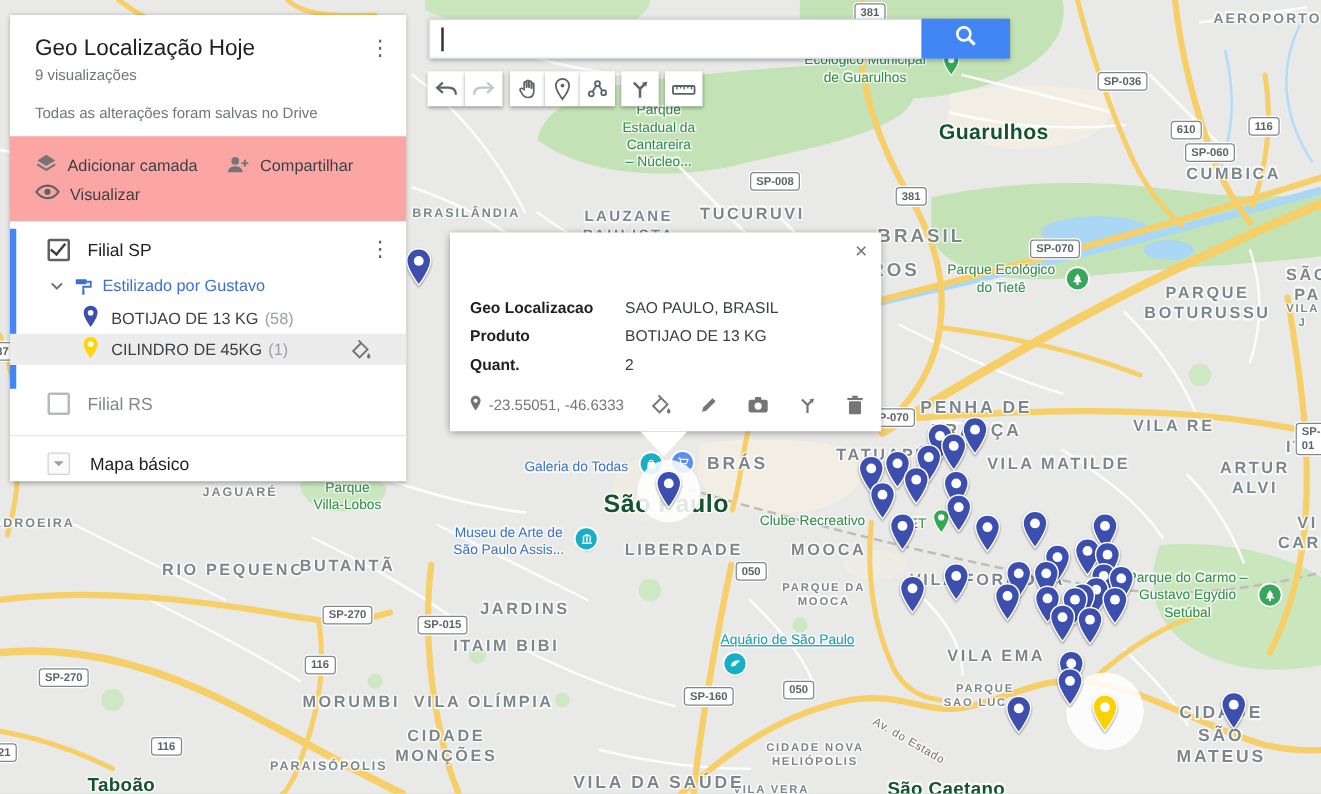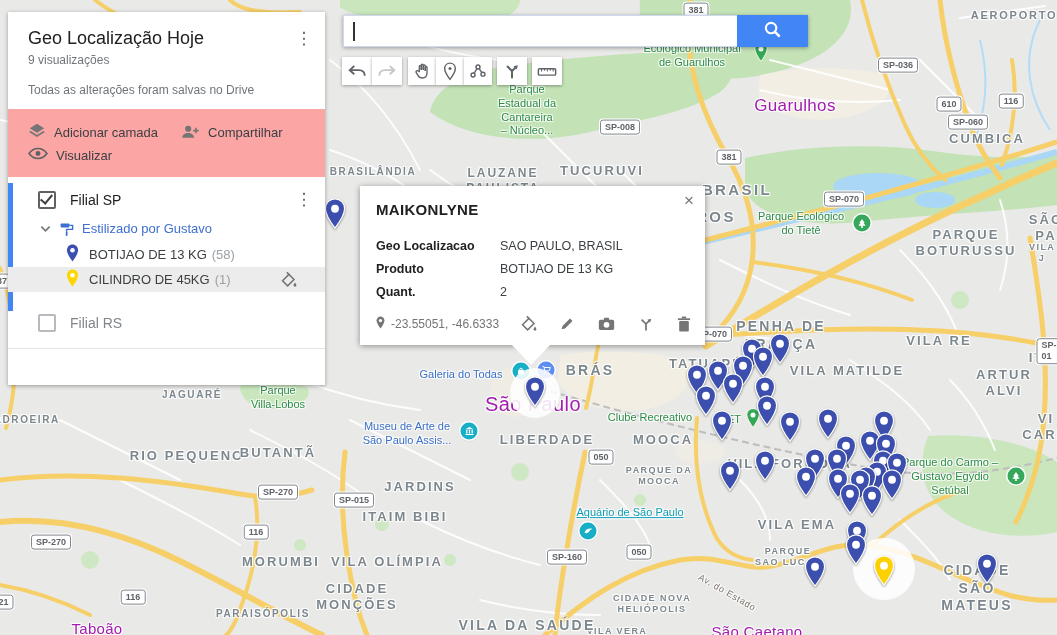--- a/index.html
+++ b/index.html
@@ -3,21 +3,21 @@
 <meta charset="utf-8">
 <style>
   html,body{margin:0;padding:0;background:#ccc;font-family:"Liberation Sans",sans-serif;}
   #stage{position:relative;width:1057px;height:635px;overflow:hidden;background:#e9e9e7;}
   #map-base{position:absolute;left:0;top:0;z-index:0;}
   #lbl,#icons,#pins{position:absolute;left:0;top:0;width:100%;height:100%;z-index:1;pointer-events:none;}
   #icons{z-index:2}#pins{z-index:3}
   .mlabel{position:absolute;transform:translate(-50%,-50%);font-weight:700;color:#7c878d;
     letter-spacing:.16em;text-align:center;white-space:pre-line;line-height:1.25;
     text-shadow:-1px -1px 1px #fff,1px -1px 1px #fff,-1px 1px 1px #fff,1px 1px 1px #fff;}
-  .mlabel.city{color:#a21caf;font-weight:400;letter-spacing:.02em;}
+  .mlabel.city{color:#14532d;font-weight:700;letter-spacing:.02em;}
   .mlabel.green{color:#2c8c46;font-weight:500;letter-spacing:0;}
   .mlabel.poi{color:#0d9db4;font-weight:500;letter-spacing:0;}
   .mlabel.road{color:#7a7167;font-weight:400;letter-spacing:.08em;}
   .shield{position:absolute;transform:translate(-50%,-50%);background:#fff;border:1px solid #80868b;
     border-radius:3px;color:#5f6368;font-size:9px;font-weight:700;padding:1px 4px;line-height:1.2;
     box-shadow:0 0 0 1px #fff;}
   .poi-circle{position:absolute;width:17px;height:17px;border-radius:50%;transform:translate(-50%,-50%);
     box-shadow:0 0 0 1.5px #fff,0 1px 2px rgba(0,0,0,.3);display:flex;align-items:center;justify-content:center;}
   .poi-marker{position:absolute;transform:translate(-50%,-100%);}
   .pin{position:absolute;filter:drop-shadow(0 1px 1px rgba(0,0,0,.4));}
@@ -244,21 +244,21 @@
       <div class="mlabel poi" style="left: 407px; top: 434px; font-size: 11px; color: rgb(58, 111, 200);">Museu de Arte de
 São Paulo Assis...</div>
       <div class="mlabel poi" style="left: 630px; top: 513px; font-size: 11px; text-decoration: underline;">Aquário de São Paulo</div>
       <div class="mlabel road" style="left: 727px; top: 593px; font-size: 9px; transform: translate(-50%, -50%) rotate(30deg);">Av. do Estado</div>
       <div class="shield" style="left: 696px; top: 10px;">381</div>
       <div class="shield" style="left: 898px; top: 65px;">SP-036</div>
       <div class="shield" style="left: 949px; top: 104px;">610</div>
       <div class="shield" style="left: 1011px; top: 101px;">116</div>
       <div class="shield" style="left: 968px; top: 122px;">SP-060</div>
       <div class="shield" style="left: 729px; top: 157px;">381</div>
-      <div class="shield" style="left: 620px; top: 127px;">SP-008</div>
+      <div class="shield" style="left: 620px; top: 145px;">SP-008</div>
       <div class="shield" style="left: 844px; top: 199px;">SP-070</div>
       <div class="shield" style="left: 712px; top: 334px;">SP-070</div>
       <div class="shield" style="left: 1049px; top: 351px;">SP-01</div>
       <div class="shield" style="left: 2px; top: 281px;">37</div>
       <div class="shield" style="left: 278px; top: 492px;">SP-270</div>
       <div class="shield" style="left: 354px; top: 500px;">SP-015</div>
       <div class="shield" style="left: 256px; top: 532px;">116</div>
       <div class="shield" style="left: 51px; top: 542px;">SP-270</div>
       <div class="shield" style="left: 133px; top: 597px;">116</div>
       <div class="shield" style="left: 1px; top: 602px;">021</div>
@@ -545,20 +545,24 @@
               <path d="M10.5 4 L8 1.5" stroke="#757575" stroke-width="1.8"></path>
               <path d="M17.6 13.5 c.9 1.4 1.6 2.5 1.6 3.4 a1.6 1.6 0 0 1-3.2 0 c0-.9 .7-2 1.6-3.4 Z" fill="#757575"></path>
             </svg></span>
       </div>
     </div>
     <div class="row-rs">
       <div class="cbox off"></div>
       <span class="lname">Filial RS</span>
     </div>
     <div class="divider"></div>
+    <div class="row-base">
+      <div class="dd"></div>
+      <span class="lname">Mapa básico</span>
+    </div>
   </div>
 
   <div class="searchbar">
     <div class="s-input" title="">
       <div class="caret"></div>
     </div>
     <div class="s-btn">
       <span><svg width="19" height="19" viewBox="0 0 20 20">
             <circle cx="8.5" cy="8.5" r="5.5" fill="none" stroke="#fff" stroke-width="2.2"></circle>
             <line x1="12.8" y1="12.8" x2="17.6" y2="17.6" stroke="#fff" stroke-width="2.6"></line>
@@ -610,21 +614,20 @@
   </div>
   <div class="tbtn" style="left:532px;width:30px;">
     <svg width="20" height="15" viewBox="0 0 22 16">
         <rect x="1.5" y="5" width="19" height="7" rx="1" fill="none" stroke="#5f6368" stroke-width="1.6"></rect>
         <path d="M5 5 v3 M8.2 5 v2.2 M11.4 5 v3 M14.6 5 v2.2 M17.8 5 v3" stroke="#5f6368" stroke-width="1.2"></path>
       </svg>
   </div>
 
   <div class="popup">
     <div class="pp-close">×</div>
-    <div class="pp-title">MAIKONLYNE</div>
     <div class="pp-fields">
       <div class="pp-row">
         <span class="fl">Geo Localizacao</span>
         <span class="fv">SAO PAULO, BRASIL</span>
       </div>
       <div class="pp-row">
         <span class="fl">Produto</span>
         <span class="fv">BOTIJAO DE 13 KG</span>
       </div>
       <div class="pp-row">

